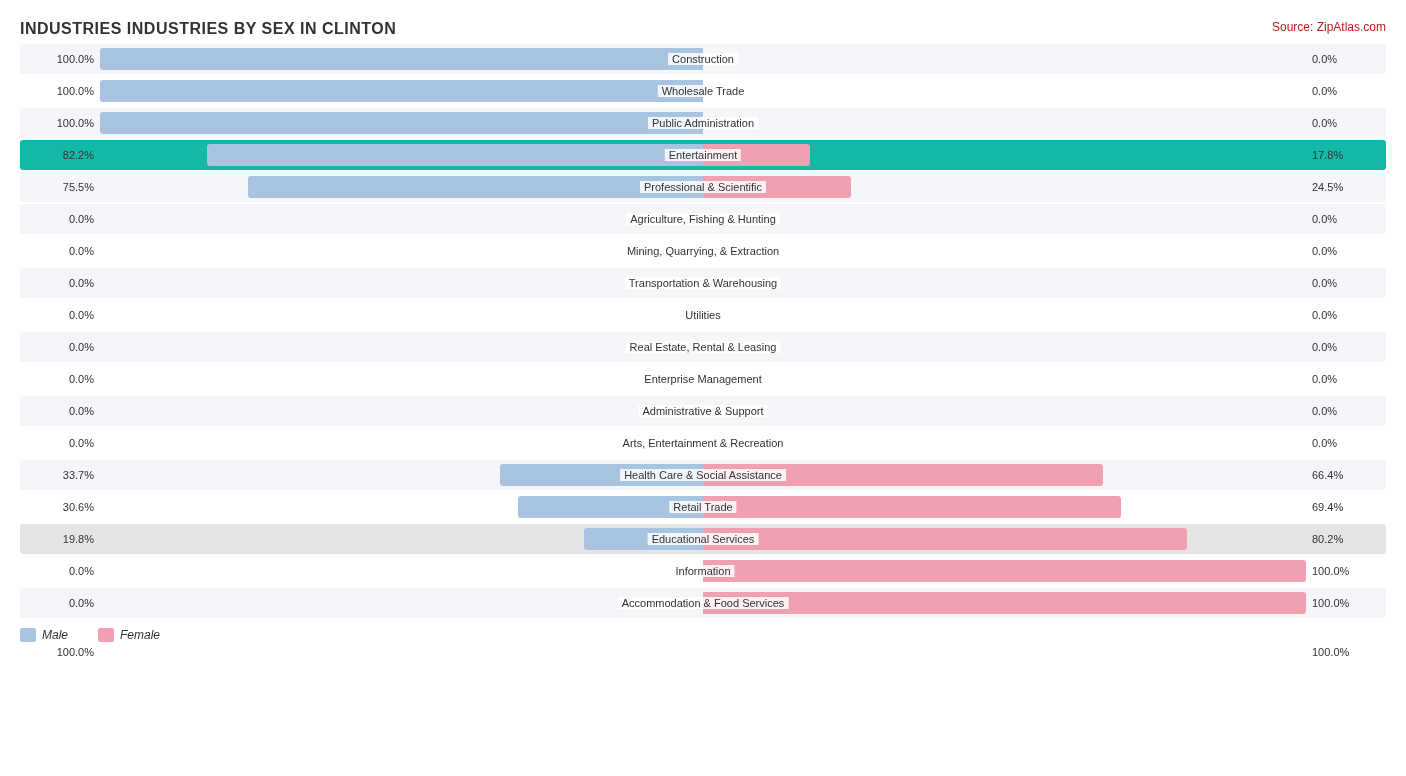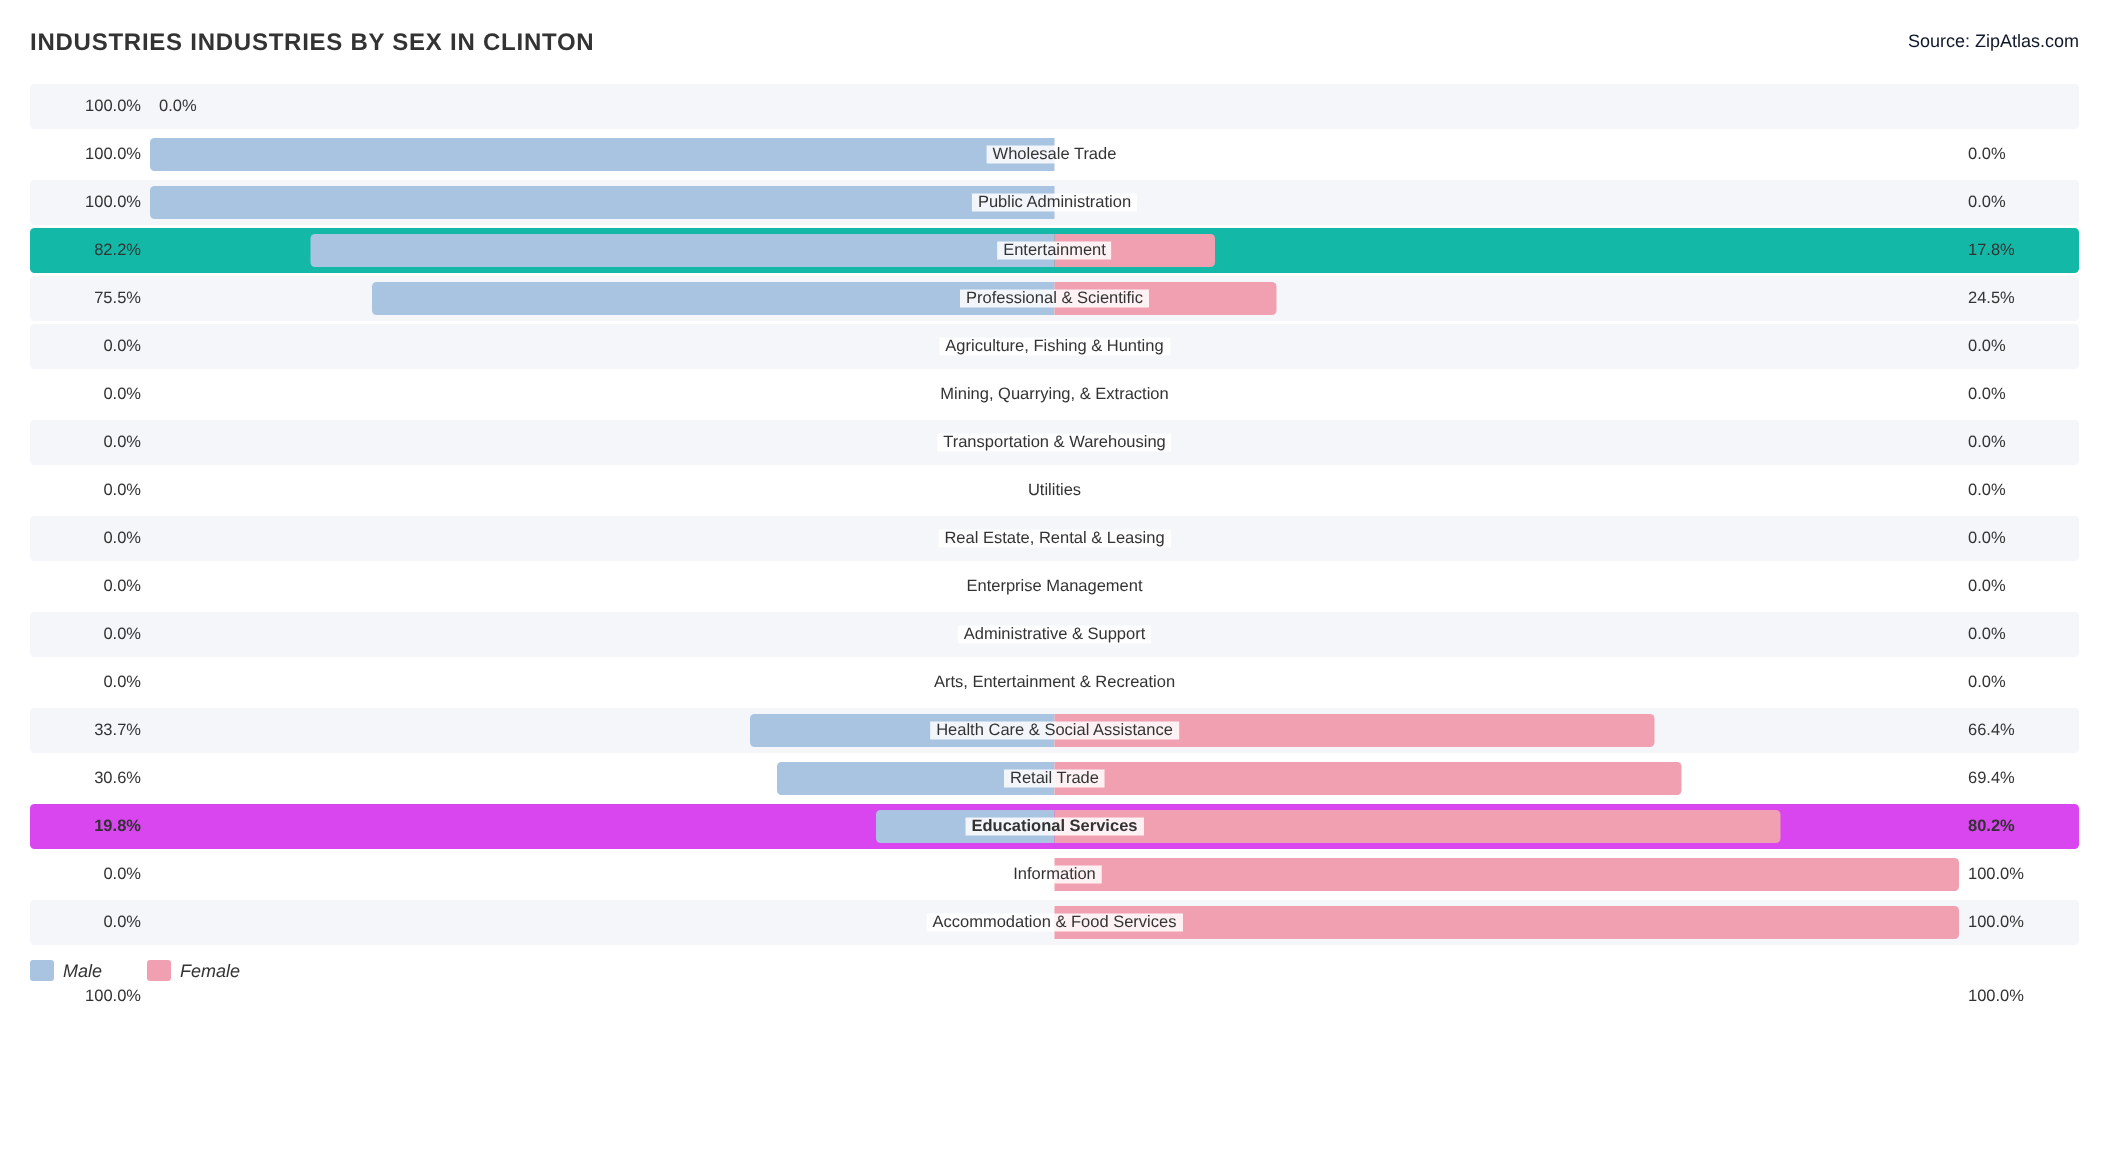--- a/index.html
+++ b/index.html
@@ -12,23 +12,23 @@
     }
     .chart-title {
       font-size: 16px;
       font-weight: bold;
       color: #333;
       margin-bottom: 4px;
       letter-spacing: 0.5px;
     }
     .source {
       font-size: 12px;
-      color: #0f172a;
+      color: #b91c1c;
       text-align: right;
-      margin-bottom: 22px;
+      margin-bottom: 10px;
     }
     .chart-container {
       width: 100%;
     }
     .bar-row {
       display: flex;
       align-items: center;
       margin-bottom: 2px;
       height: 30px;
       background: #f9f9f9;
@@ -145,20 +145,29 @@
 
 <div>
   <div style="display:flex; justify-content:space-between; align-items:flex-start;">
     <div class="chart-title">INDUSTRIES INDUSTRIES BY SEX IN CLINTON</div>
     <div class="source">Source: ZipAtlas.com</div>
   </div>
 
   <div class="chart-container" id="chart-container">
   <div class="bar-row" style="background: rgb(244, 246, 250);">
         <div class="left-label">100.0%</div>
+        <div class="bars-area">
+          <div class="left-bar-wrap">
+            <div class="bar-male" style="width: 100%;"></div>
+          </div>
+          <div class="industry-label">Construction</div>
+          <div class="right-bar-wrap">
+            <div class="bar-female" style="width: 0%;"></div>
+          </div>
+        </div>
         <div class="right-label">0.0%</div>
       </div>
       <div class="bar-row" style="background: rgb(255, 255, 255);">
         <div class="left-label">100.0%</div>
         <div class="bars-area">
           <div class="left-bar-wrap">
             <div class="bar-male" style="width: 100%;"></div>
           </div>
           <div class="industry-label">Wholesale Trade</div>
           <div class="right-bar-wrap">
@@ -329,21 +338,21 @@
           <div class="left-bar-wrap">
             <div class="bar-male" style="width: 30.6%;"></div>
           </div>
           <div class="industry-label">Retail Trade</div>
           <div class="right-bar-wrap">
             <div class="bar-female" style="width: 69.4%;"></div>
           </div>
         </div>
         <div class="right-label">69.4%</div>
       </div>
-      <div class="bar-row" style="background: #d946ef; font-weight: bold;">
+      <div class="bar-row" style="background: #e5e5e5;">
         <div class="left-label">19.8%</div>
         <div class="bars-area">
           <div class="left-bar-wrap">
             <div class="bar-male" style="width: 19.8%;"></div>
           </div>
           <div class="industry-label">Educational Services</div>
           <div class="right-bar-wrap">
             <div class="bar-female" style="width: 80.2%;"></div>
           </div>
         </div>

